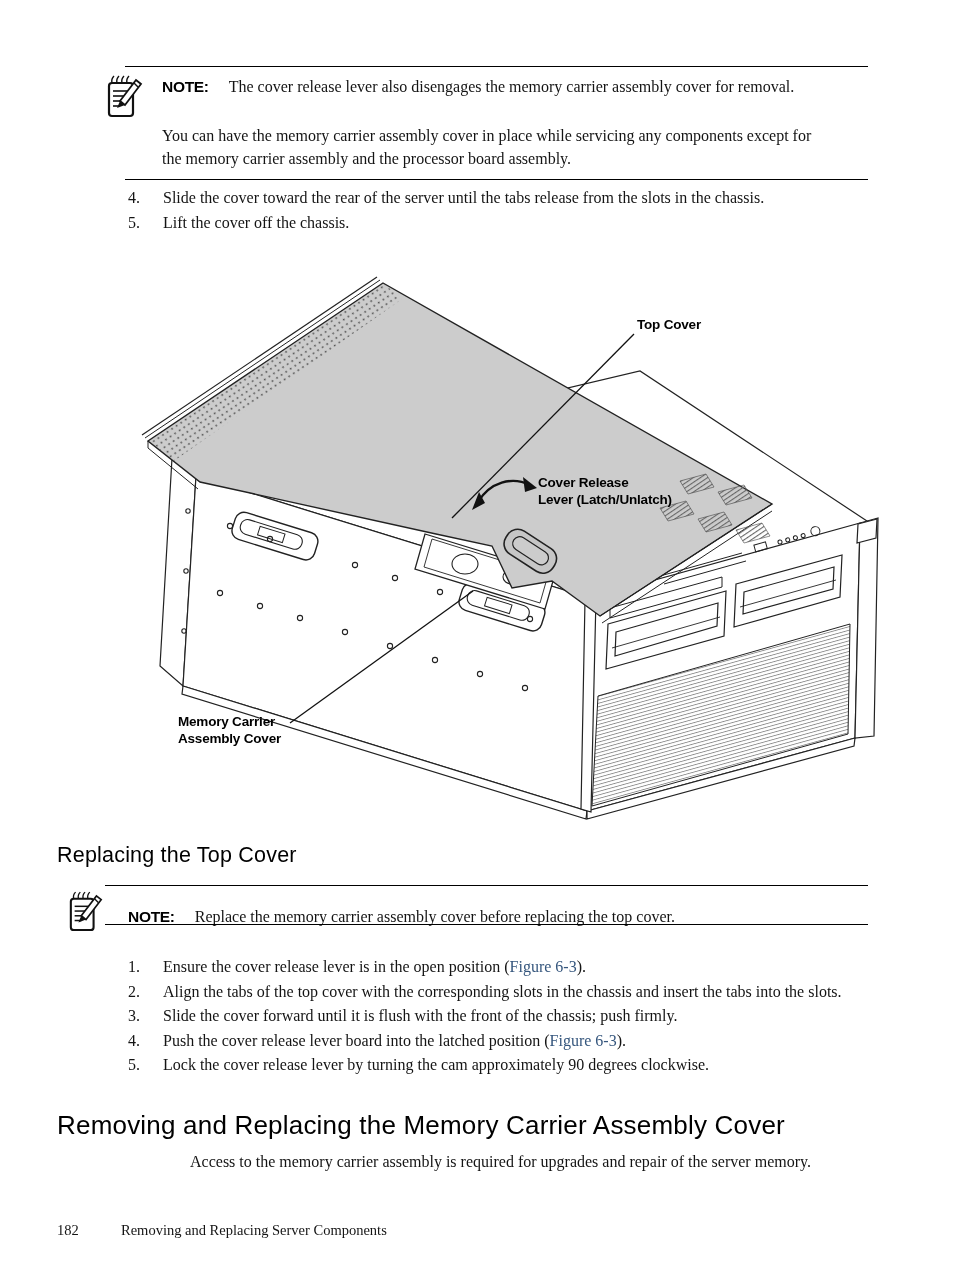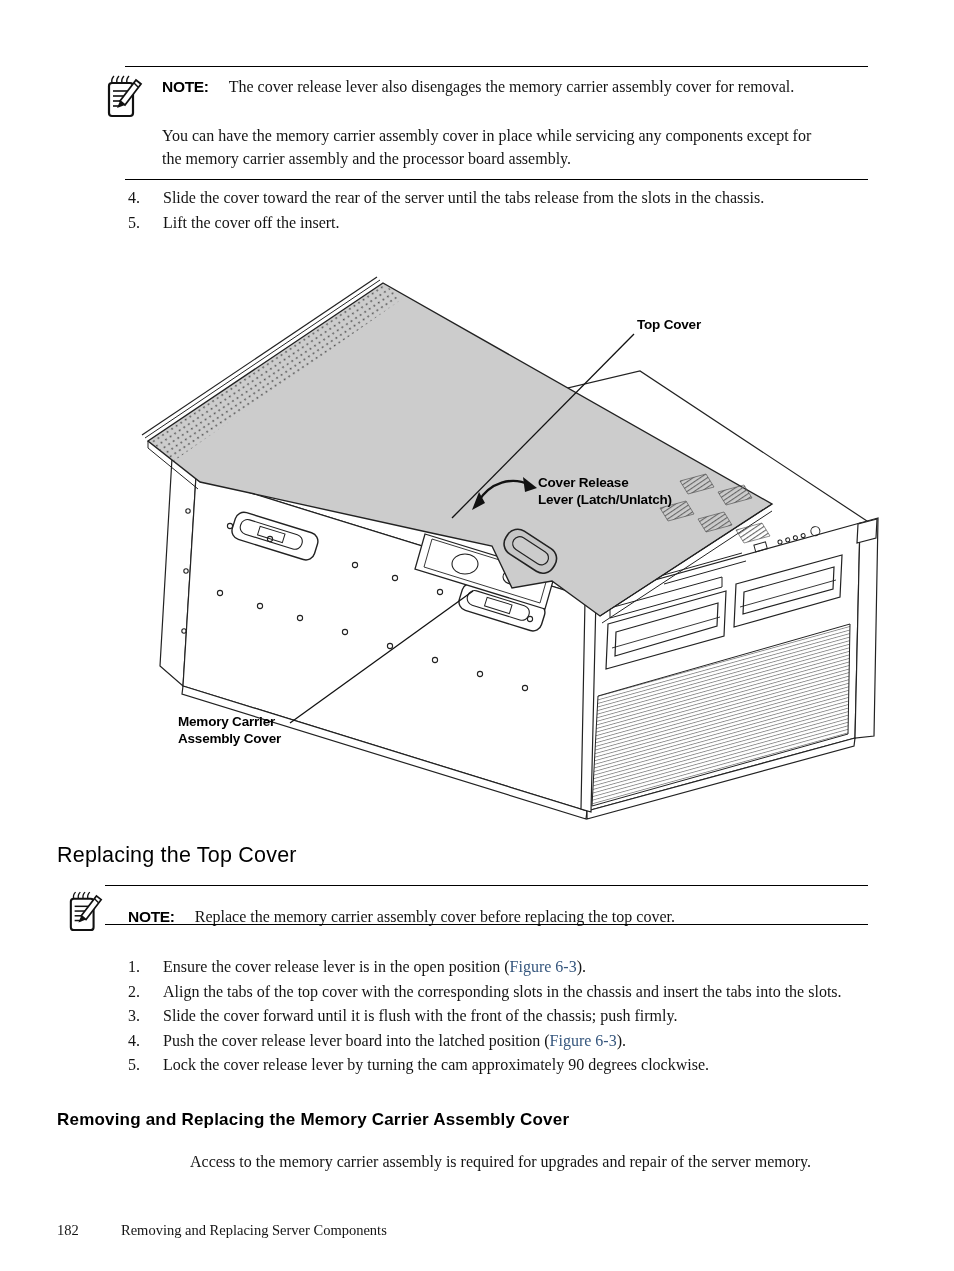--- a/index.html
+++ b/index.html
@@ -13,22 +13,22 @@
   .step-row{display:flex;align-items:flex-start;}
   .step-num{width:35px;flex:0 0 35px;}
   .step-text{flex:1;}
   .steps{display:flex;flex-direction:column;gap:2px;}
   .fig-caption{position:absolute;font-family:"Liberation Sans", sans-serif;font-weight:bold;
                font-size:16.5px;letter-spacing:-0.3px;color:#000;}
   .fig-caption .gap1{display:inline-block;width:14px;}
   .fig-caption .gap2{display:inline-block;width:12px;}
   .h1{position:absolute;font-family:"Liberation Sans", sans-serif;font-weight:normal;
       font-size:21.5px;letter-spacing:0.2px;color:#000;}
-  .h2{position:absolute;font-family:"Liberation Sans", sans-serif;font-weight:bold;
-      font-size:17px;letter-spacing:0.2px;color:#000;}
+  .h2{position:absolute;font-family:"Liberation Sans", sans-serif;font-weight:normal;
+      font-size:26px;letter-spacing:0.2px;color:#000;}
   .xref{color:#35567d;text-decoration:none;}
   .footer{position:absolute;font-family:"Liberation Serif", serif;font-size:14.5px;color:#141414;text-align:right;}
   .svg-label{font-family:"Liberation Sans", sans-serif;font-weight:bold;font-size:13.5px;
              letter-spacing:-0.2px;fill:#000;}
 </style>
 </head>
 <body>
 
 <div class="page">
 
@@ -62,21 +62,21 @@
 
   <div class="rule" style="left:125px;top:179px;width:743px;"></div>
 
   <div class="abs steps serif" style="left:128px;top:187px;width:745px;">
     <div class="step-row">
       <span class="step-num">4.</span>
       <span class="step-text">Slide the cover toward the rear of the server until the tabs release from the slots in the chassis.</span>
     </div>
     <div class="step-row">
       <span class="step-num">5.</span>
-      <span class="step-text">Lift the cover off the insert.</span>
+      <span class="step-text">Lift the cover off the chassis.</span>
     </div>
   </div>
 
 
   <div class="abs" style="left:140px;top:276px;">
     <svg width="740" height="546" viewBox="0 0 740 546">
       <defs>
         <pattern id="pdots" width="5.5" height="5.5" patternUnits="userSpaceOnUse" patternTransform="rotate(-34)">
           <circle cx="1.6" cy="1.6" r="1" fill="#555"></circle>
         </pattern>

